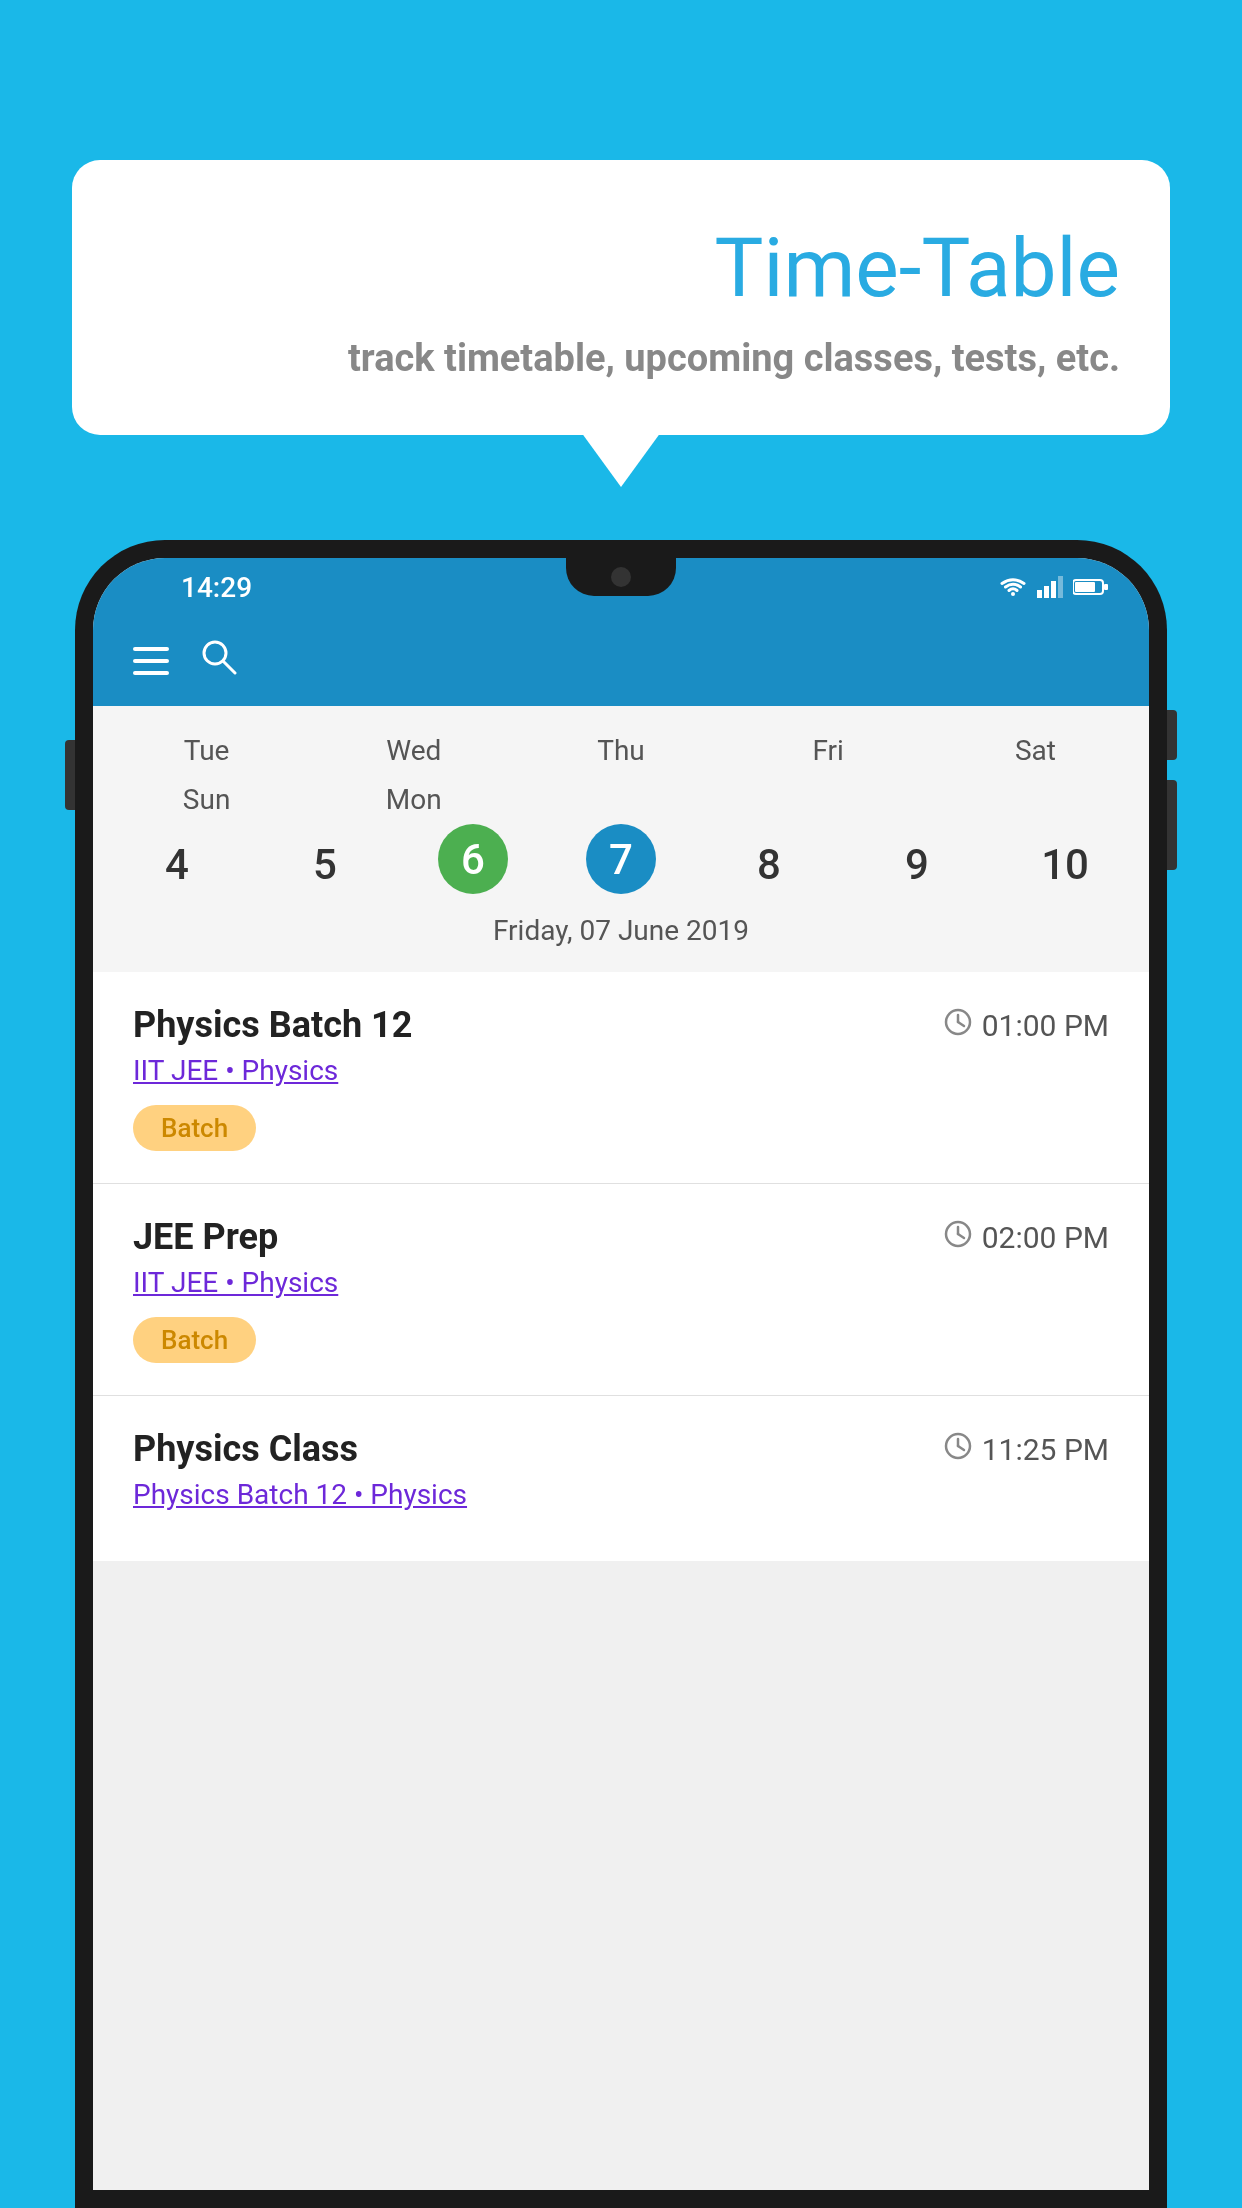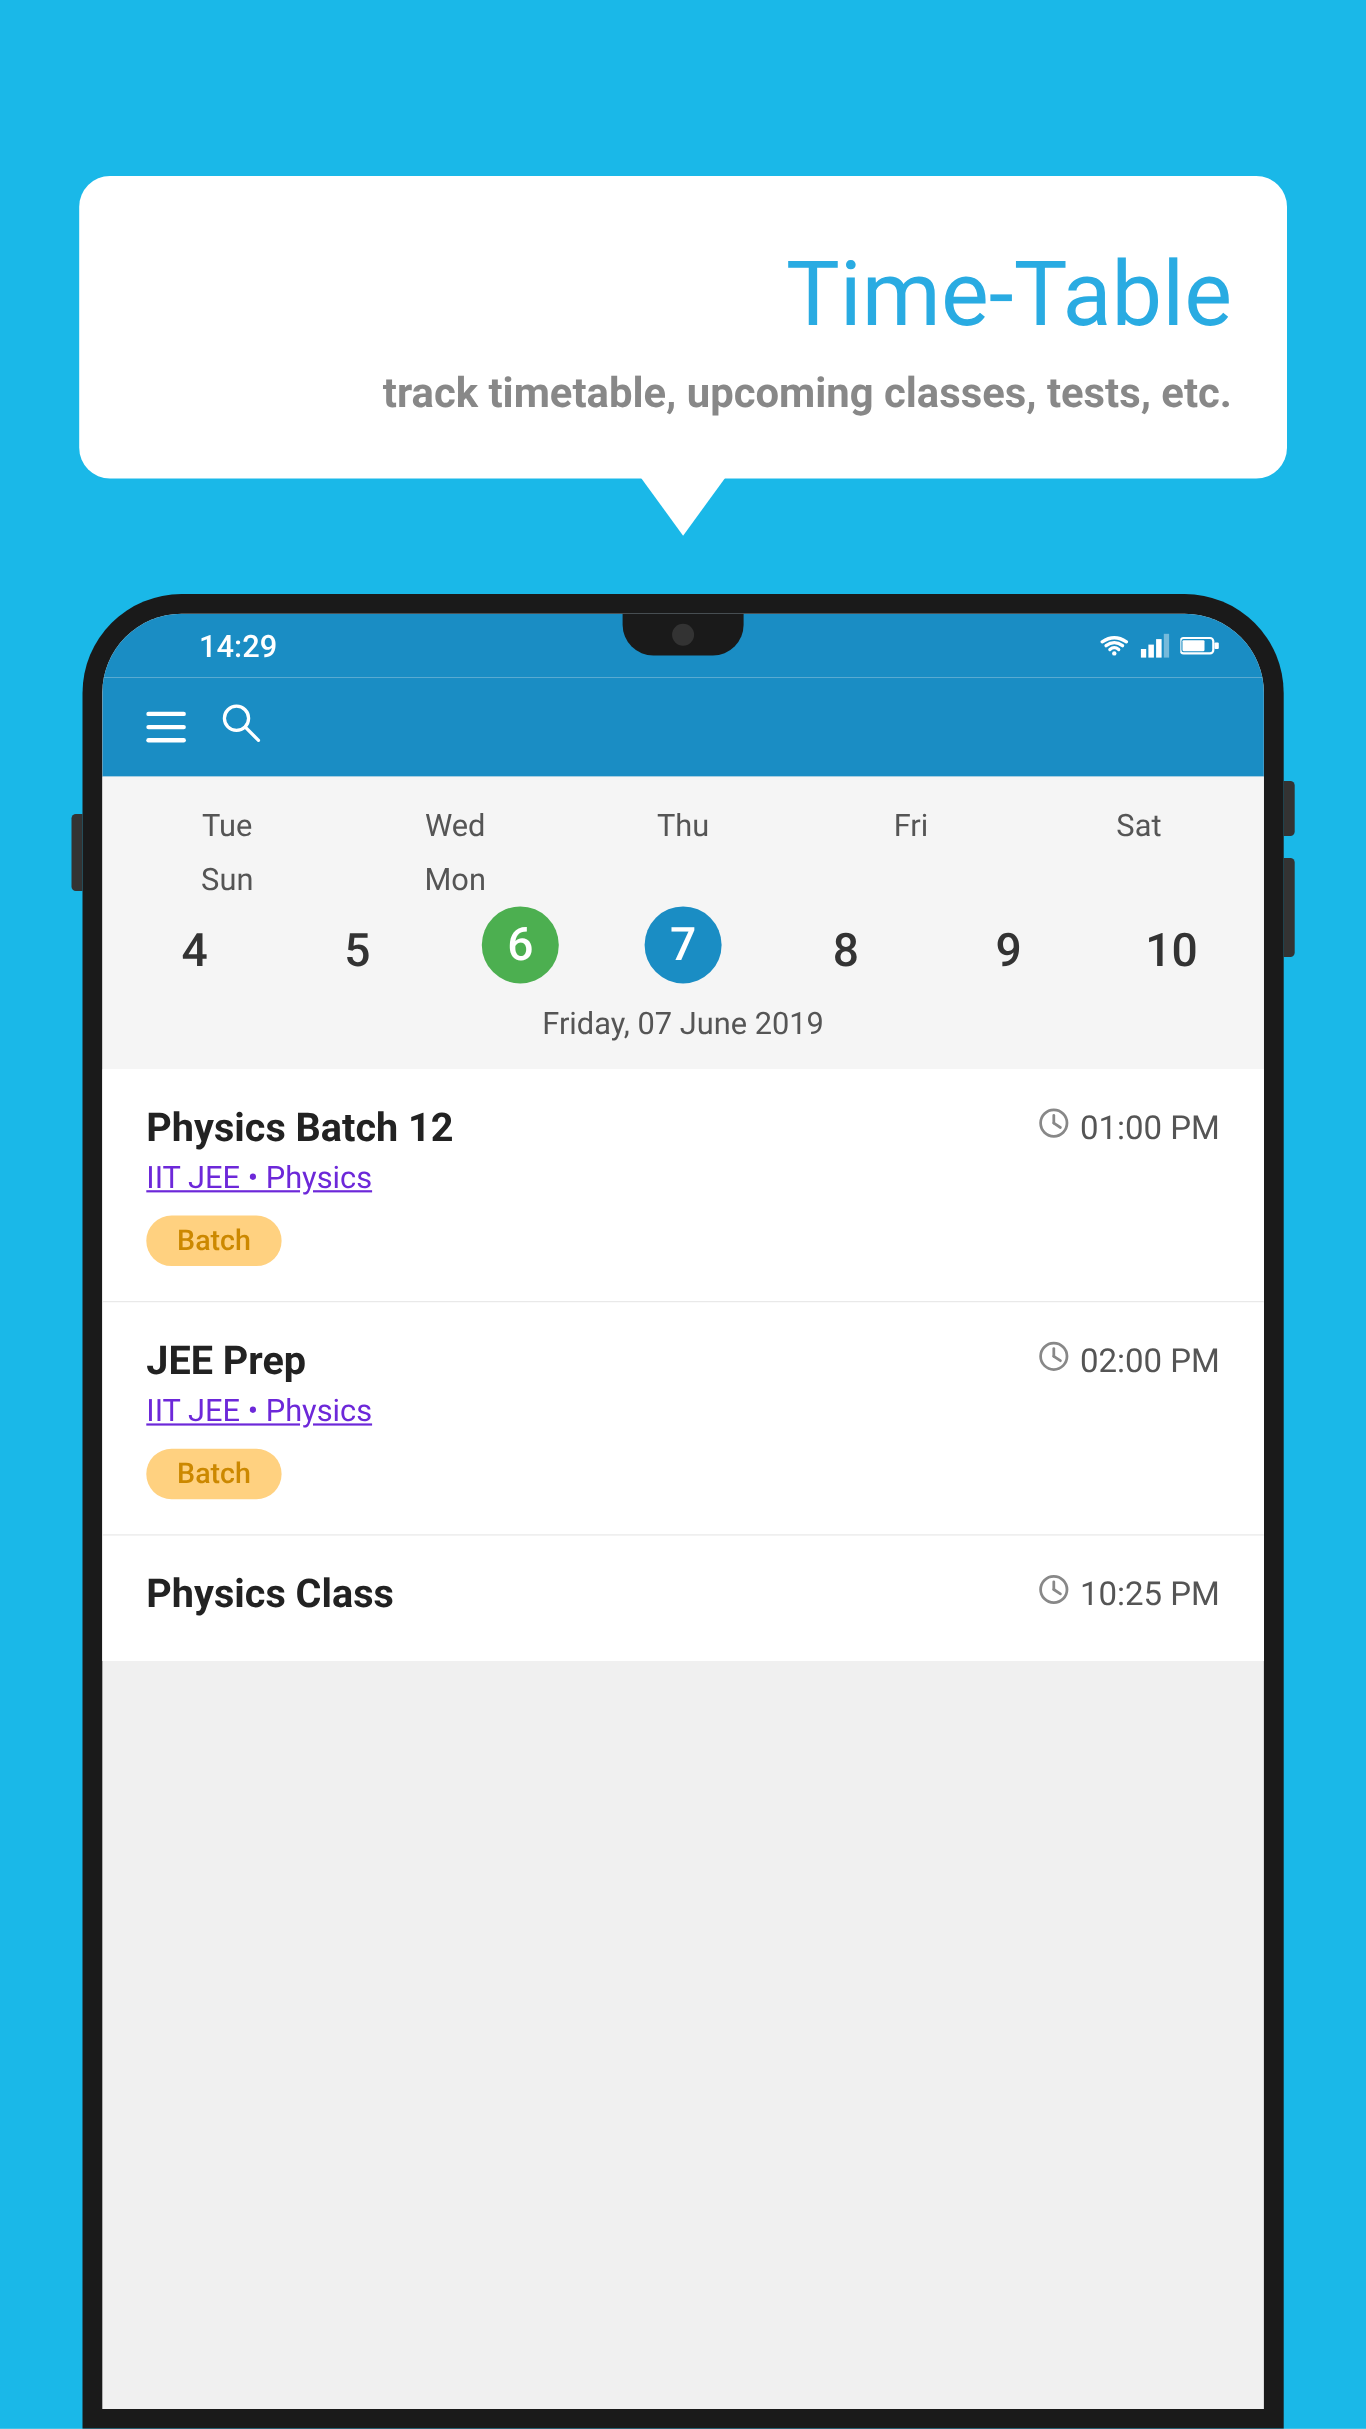--- a/index.html
+++ b/index.html
@@ -432,20 +432,21 @@
           <div class="item-header">
             <div class="item-title">Physics Class</div>
             <div class="item-time">
               <span>
                 <svg width="28" height="28" viewBox="0 0 28 28" fill="none">
                   <circle cx="14" cy="14" r="12" stroke="#888" stroke-width="2.5"></circle>
                   <line x1="14" y1="7" x2="14" y2="14" stroke="#888" stroke-width="2.5" stroke-linecap="round"></line>
                   <line x1="14" y1="14" x2="20" y2="18" stroke="#888" stroke-width="2.5" stroke-linecap="round"></line>
                 </svg>
               </span>
-              <span>10:25 PM</span>
+              <span>11:25 PM</span>
             </div>
           </div>
+          <div class="item-subtitle">Physics Batch 12 • Physics</div>
         </div>
       </div>
     </div>
   </div>
 </div>
 
 </body></html>

